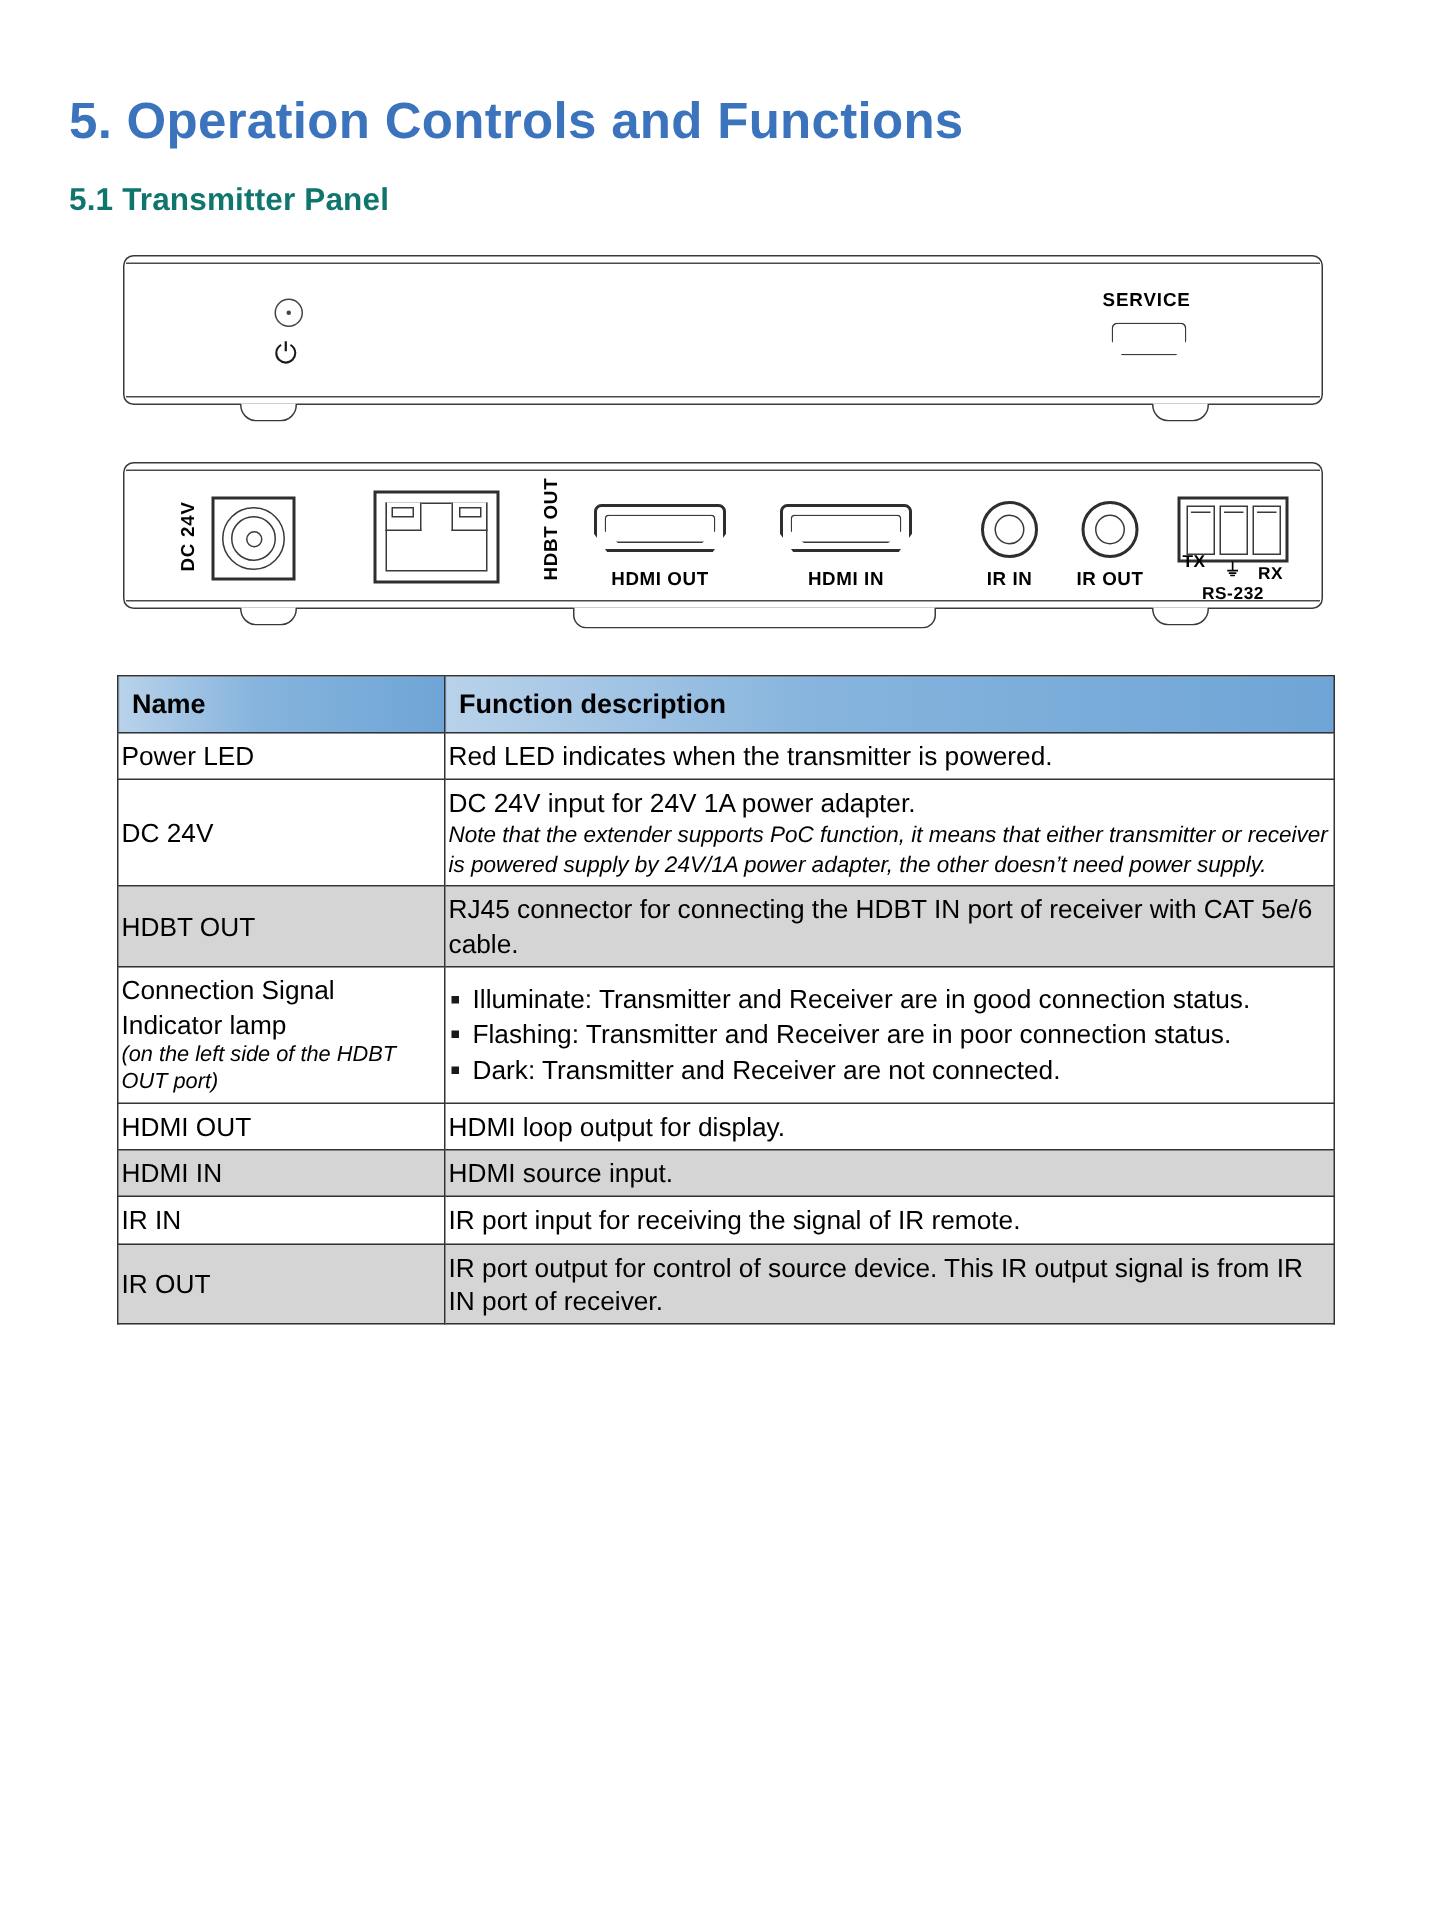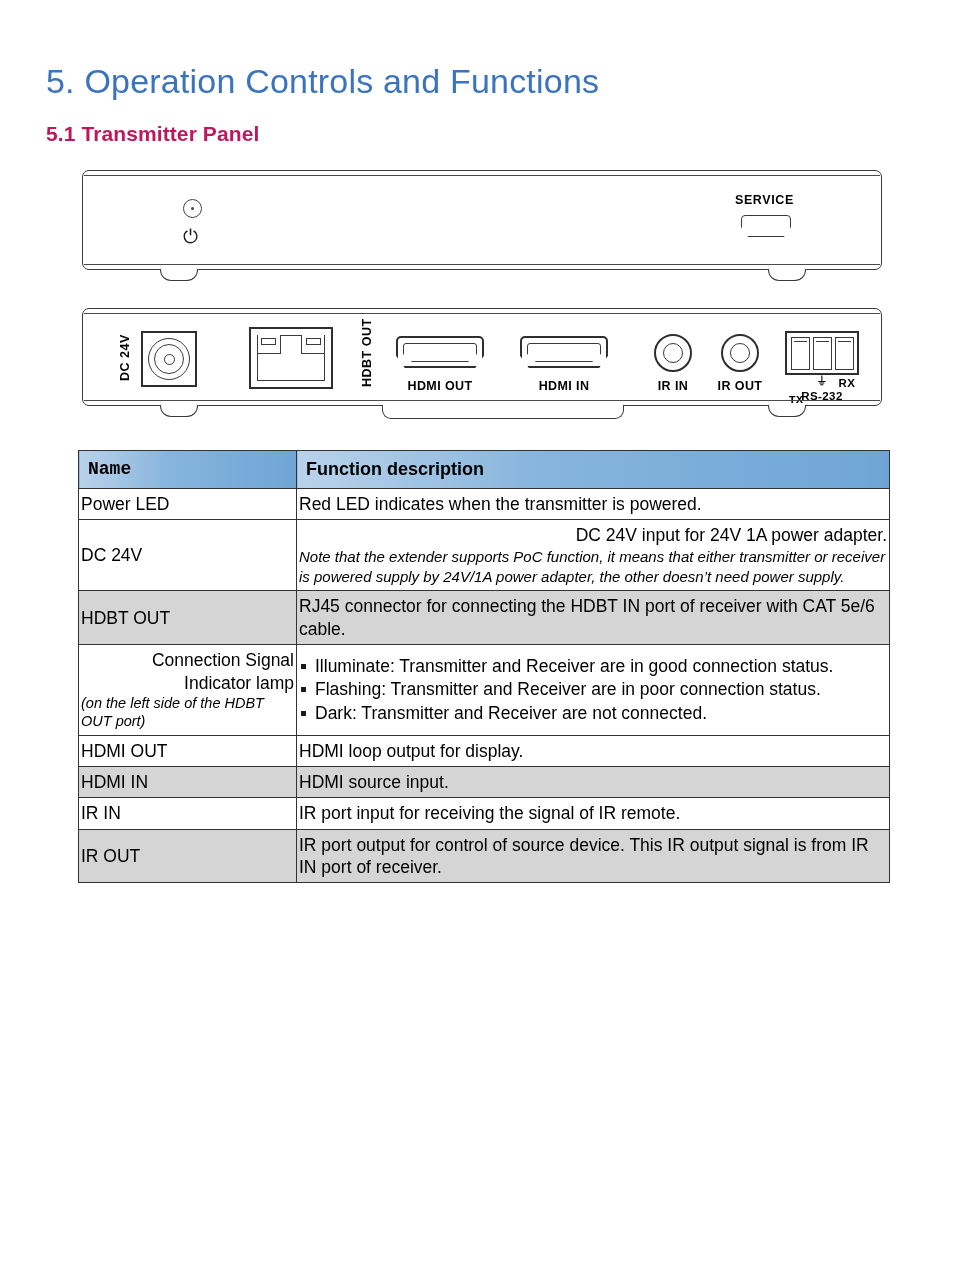--- a/index.html
+++ b/index.html
@@ -20,32 +20,32 @@
   .page {
     position: absolute;
     left: 0; top: 0;
     width: 960px; height: 1280px;
   }
   .h1 {
     position: absolute;
     left: 46px;
     top: 62px;
     font-size: 34px;
-    font-weight: normal;
+    font-weight: bold;
     color: #3b74bd;
     letter-spacing: 0.2px;
     white-space: nowrap;
   }
   .h2 {
     position: absolute;
     left: 46px;
     top: 122px;
     font-size: 21px;
     font-weight: bold;
-    color: #be185d;
+    color: #0f766e;
     letter-spacing: 0.1px;
     white-space: nowrap;
   }
 
   
   .panel-wrap {
     position: absolute;
   }
   .panel {
     position: relative;
@@ -286,21 +286,21 @@
     text-align: left;
     line-height: 1.28;
   }
   .tbl th {
     background: linear-gradient(to right, #b9d2ea 0%, #86b4dd 42%, #6fa5d6 100%);
     font-weight: bold;
     font-size: 18px;
     padding: 7px 9px;
     border-color: #333333;
   }
-  .col-name { width: 199px; font-family: Liberation Mono, monospace; }
+  .col-name { width: 199px; }
   .row-white { background: #ffffff; }
   .row-gray  { background: #d5d5d5; }
 
   .cell-note {
     font-style: italic;
     font-size: 15px;
     line-height: 1.32;
     display: block;
   }
   .cell-sub {
@@ -321,21 +321,21 @@
     margin: 1px 0;
   }
   .bullets li::before {
     content: "";
     position: absolute;
     left: 2px;
     top: 9px;
     width: 5px; height: 5px;
     background: #1a1a1a;
   }
-  .first-line { display: block; text-align: right; }
+  .first-line { display: block; }
 
   
   .footer {
     position: absolute;
     left: 0;
     top: 1212px;
     width: 960px;
     text-align: center;
     font-size: 19px;
     color: #1a1a1a;
@@ -409,21 +409,21 @@
         <div class="slot" style="left:4px;">
             <i></i>
           </div>
         <div class="slot" style="left:26px;">
             <i></i>
           </div>
         <div class="slot" style="left:48px;">
             <i></i>
           </div>
       </div>
-      <div class="plabel small" style="left:700px; top:84px; width:26px;font-family:Liberation Mono, monospace;">TX</div>
+      <div class="plabel small" style="left:700px; top:60px; width:26px;">TX</div>
       <div class="plabel small" style="left:727px; top:66px; width:24px;">⏚</div>
       <div class="plabel small" style="left:751px; top:68px; width:26px;">RX</div>
       <div class="plabel small" style="left:699px; top:81px; width:80px;">RS-232</div>
     </div>
     <div class="foot" style="left:78px; top:97px;"></div>
     <div class="foot-wide" style="left:300px; top:97px;"></div>
     <div class="foot" style="left:686px; top:97px;"></div>
   </div>
 
   <table class="tbl">

